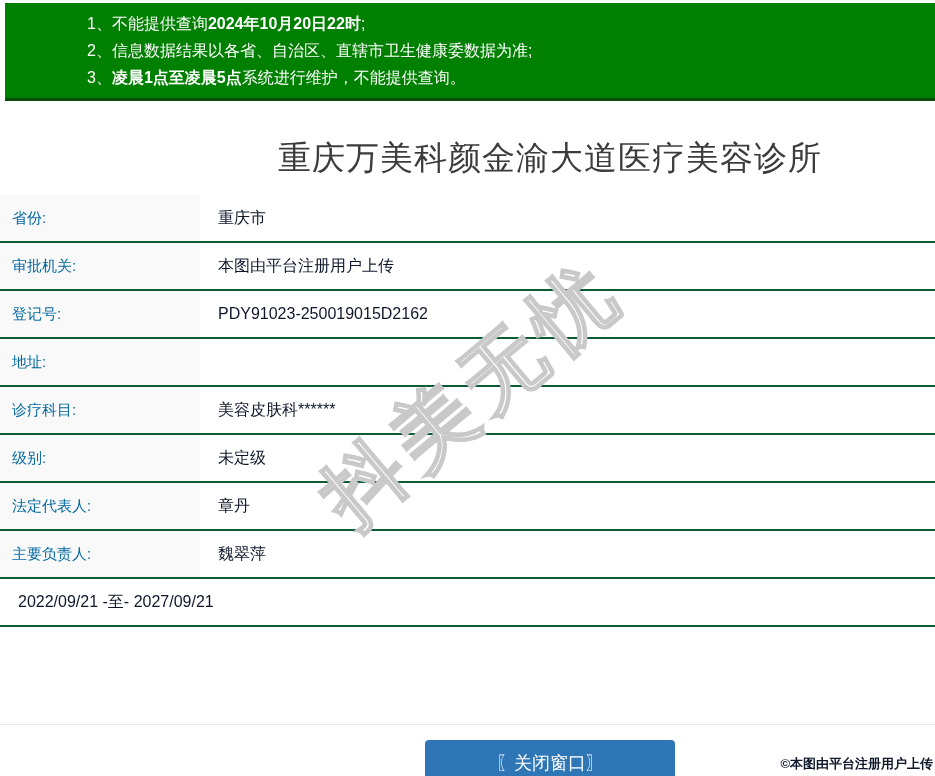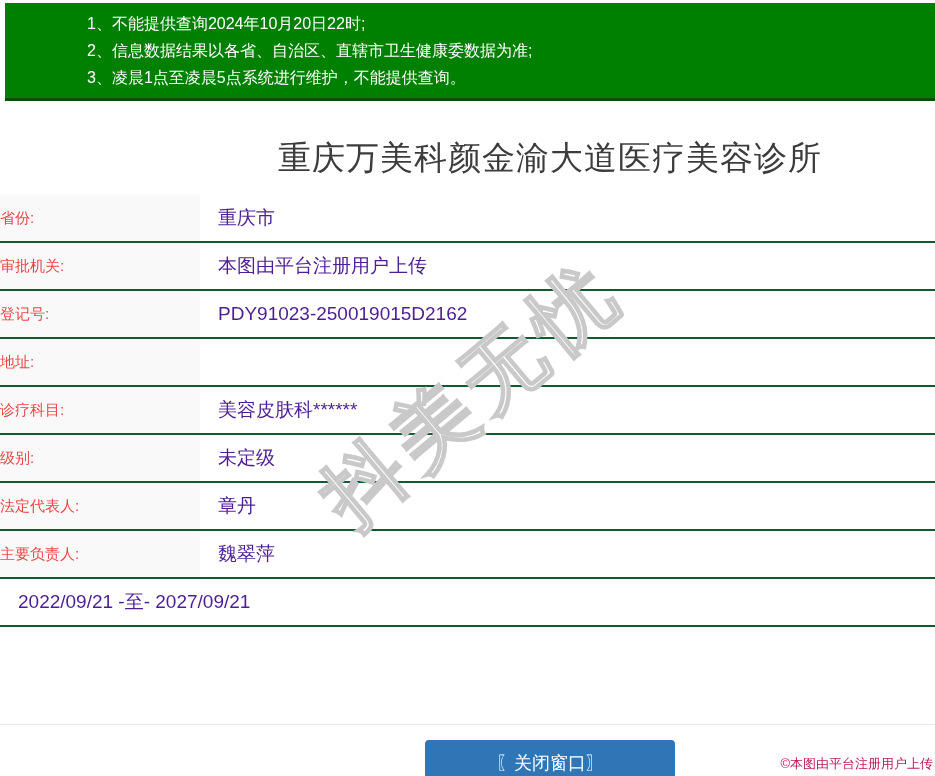--- a/index.html
+++ b/index.html
@@ -15,21 +15,21 @@
   .notice-banner {
     margin:3px 0 0 5px;
     background:#008000;
     border-bottom:3px solid #0a4d0a;
     padding:7px 0;
     color:#ffffff;
     font-size:16px;
   }
   .notice-banner ol { list-style:none; margin:0; padding:0 0 0 82px; }
   .notice-banner li { line-height:27px; }
-  .notice-banner .seg-bold { font-weight:400; }
+  .notice-banner .seg-bold { font-weight:700; }
 
   
   .page-title {
     margin:40px 0 0 0;
     text-align:center;
     font-size:33px;
     font-weight:400;
     color:#3c3c3c;
     letter-spacing:1px;
     line-height:1;
@@ -39,28 +39,28 @@
   .info-table { margin-top:21px; }
   .info-row {
     display:flex;
     height:46px;
     border-bottom:2px solid #0b5c33;
   }
   .cell-label {
     width:200px; box-sizing:border-box;
     background:#f9f9f9;
     display:flex; align-items:center;
-    padding-left:0;
-    font-size:15px; color:#ef4444;
+    padding-left:12px;
+    font-size:15px; color:#0369a1;
     flex-shrink:0;
   }
   .cell-value {
     display:flex; align-items:center;
     padding-left:18px;
-    font-size:19px; color:#4c1d95;
+    font-size:16px; color:#0f172a;
   }
 
   
   .footer-sep { margin-top:97px; border-top:1px solid #e8e8e8; height:0; }
   .btn-row { text-align:center; margin-top:15px; }
   .close-btn {
     width:250px; height:46px;
     background:#2e76b5; color:#ffffff;
     font-size:18px; border:none; border-radius:4px;
     font-family:inherit;
@@ -74,21 +74,21 @@
     font-size:80px; font-weight:700;
     letter-spacing:10px; white-space:nowrap;
     color:#ffffff;
     -webkit-text-stroke:2px #c9c9c9;
     z-index:3; pointer-events:none;
   }
 
   
   .stamp {
     position:absolute; right:2px; bottom:3px;
-    font-size:13px; font-weight:400; color:#be185d;
+    font-size:13px; font-weight:700; color:#0f172a;
     text-shadow:-1px -1px 0 #fff, 1px -1px 0 #fff, -1px 1px 0 #fff, 1px 1px 0 #fff;
     z-index:4;
   }
 </style>
 </head>
 <body>
 
 <div class="page">
 
   <div class="notice-banner">

